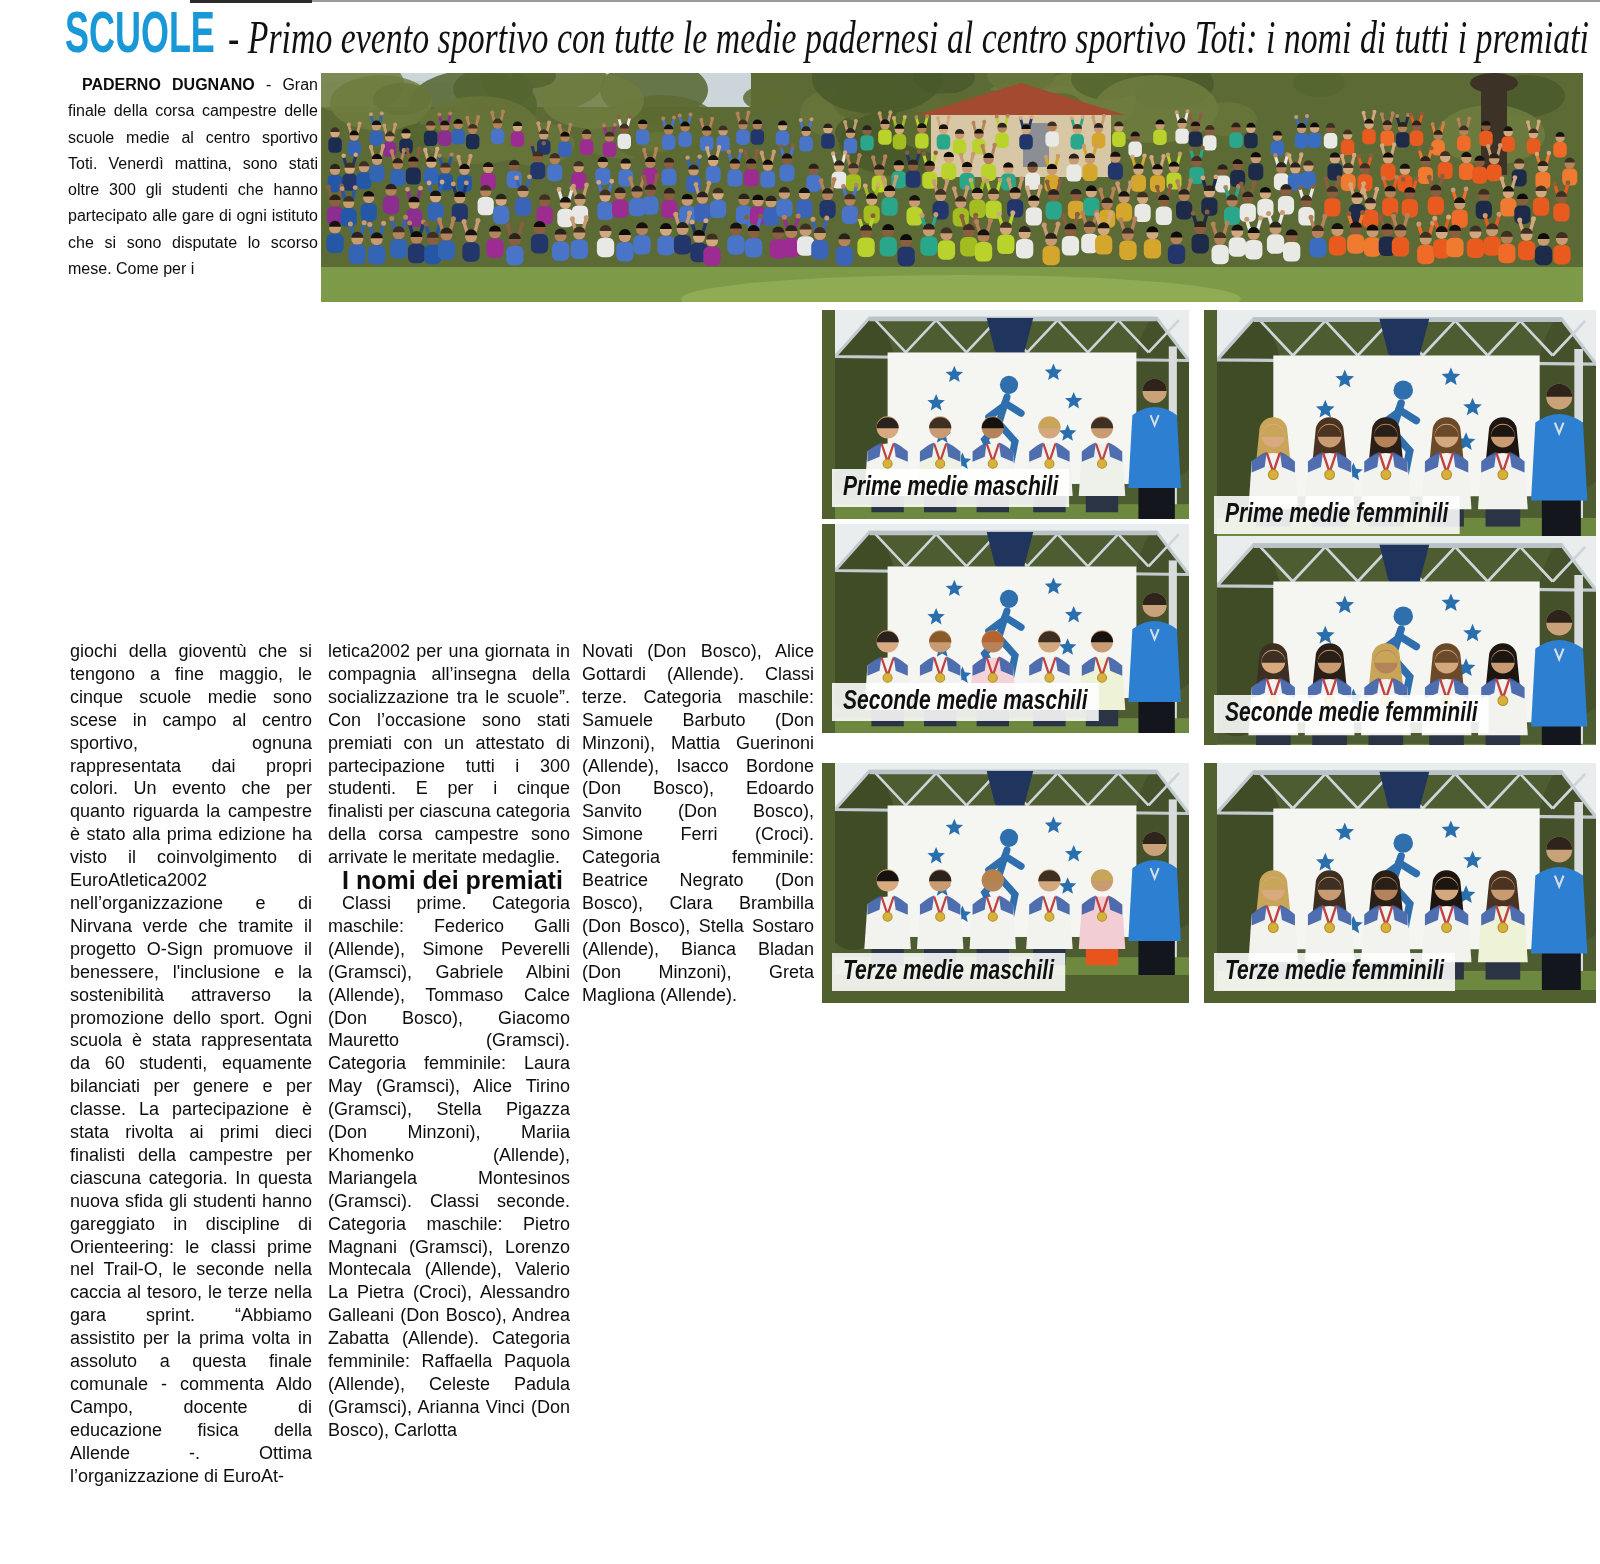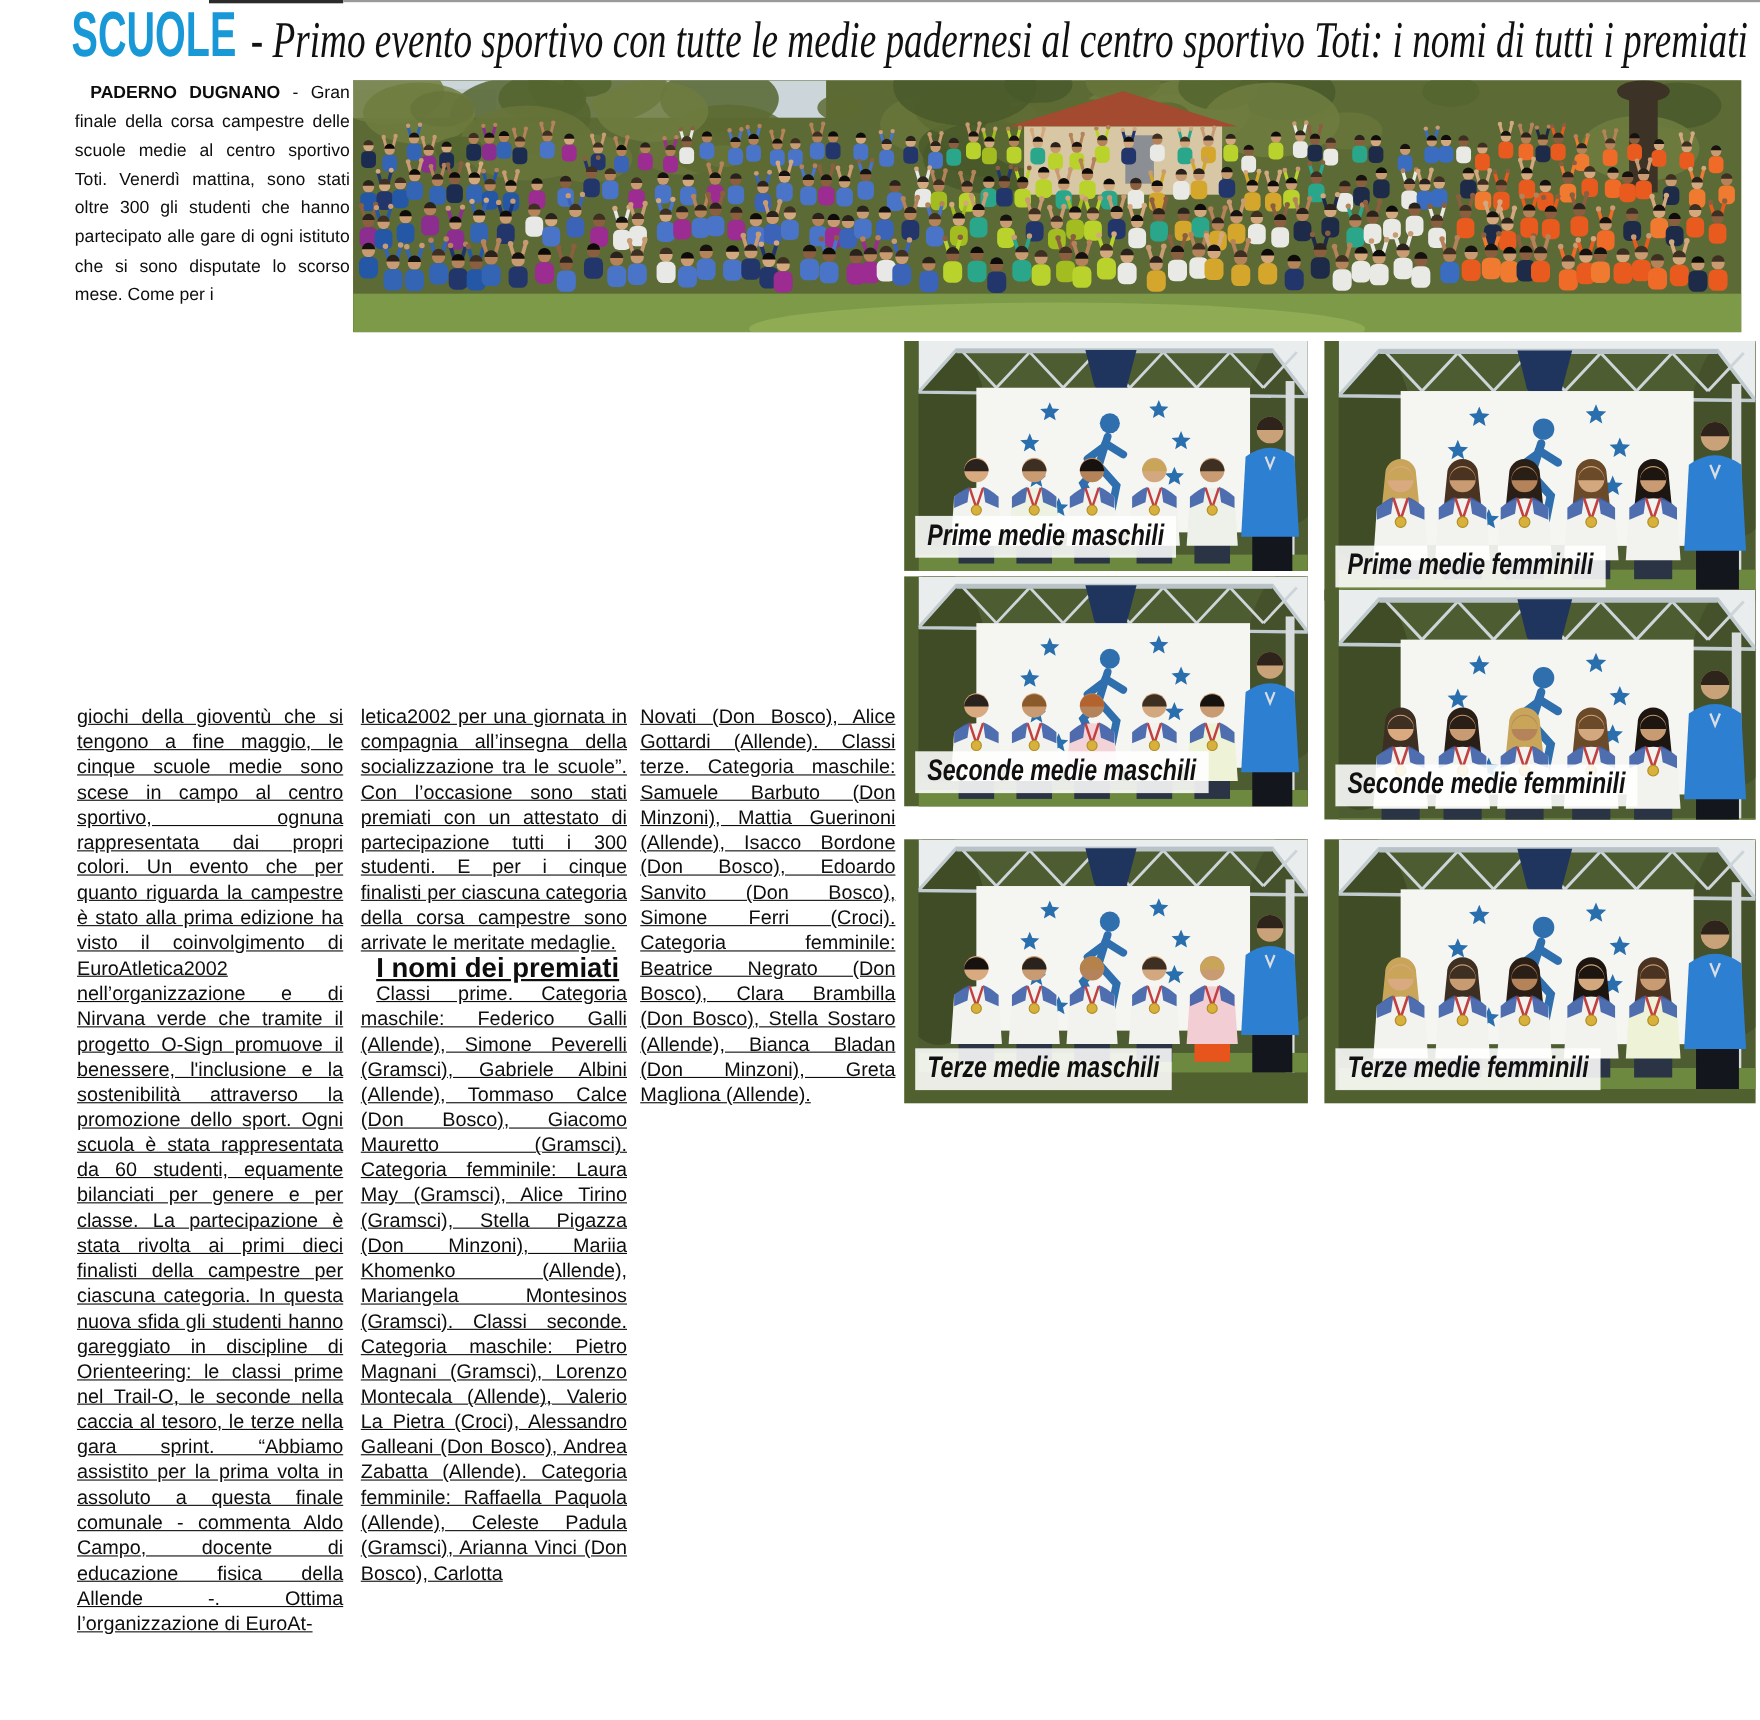--- a/index.html
+++ b/index.html
@@ -22,21 +22,21 @@
   .headline{position:absolute;left:62px;top:322px;margin:0;font-weight:bold;color:#0a0a0a;}
   .headline .hl{display:block;font-size:91px;line-height:97px;letter-spacing:-2.5px;
         transform:scaleX(.76);transform-origin:0 50%;white-space:nowrap;}
 
   .photo{position:absolute;overflow:hidden;background:#51602f;padding-left:13px;}
   .photo svg{display:block;width:100%;height:100%;}
   .photo-caption{position:absolute;left:10px;bottom:12px;background:rgba(255,255,255,.88);
         padding:2px 14px 5px;font-size:27px;font-weight:bold;font-style:italic;color:#101010;
         white-space:nowrap;transform:scaleX(.78);transform-origin:0 100%;}
 
-  .bodycol{position:absolute;top:640px;width:242px;font-size:18px;line-height:22.9px;text-align:justify;text-decoration:underline;}
+  .bodycol{position:absolute;top:640px;width:242px;font-size:18px;line-height:22.9px;text-align:justify;}
   .bodycol p{margin:0;}
   #col1{left:70px;}
   #col2{left:328px;}
   #col3{left:582px;width:232px;}
   .col2-heading{font-weight:bold;margin:22px 0 2px;padding-left:14px;font-size:25px;}
   .indent{text-indent:14px;}
 </style>
 </head>
 <body>
 

